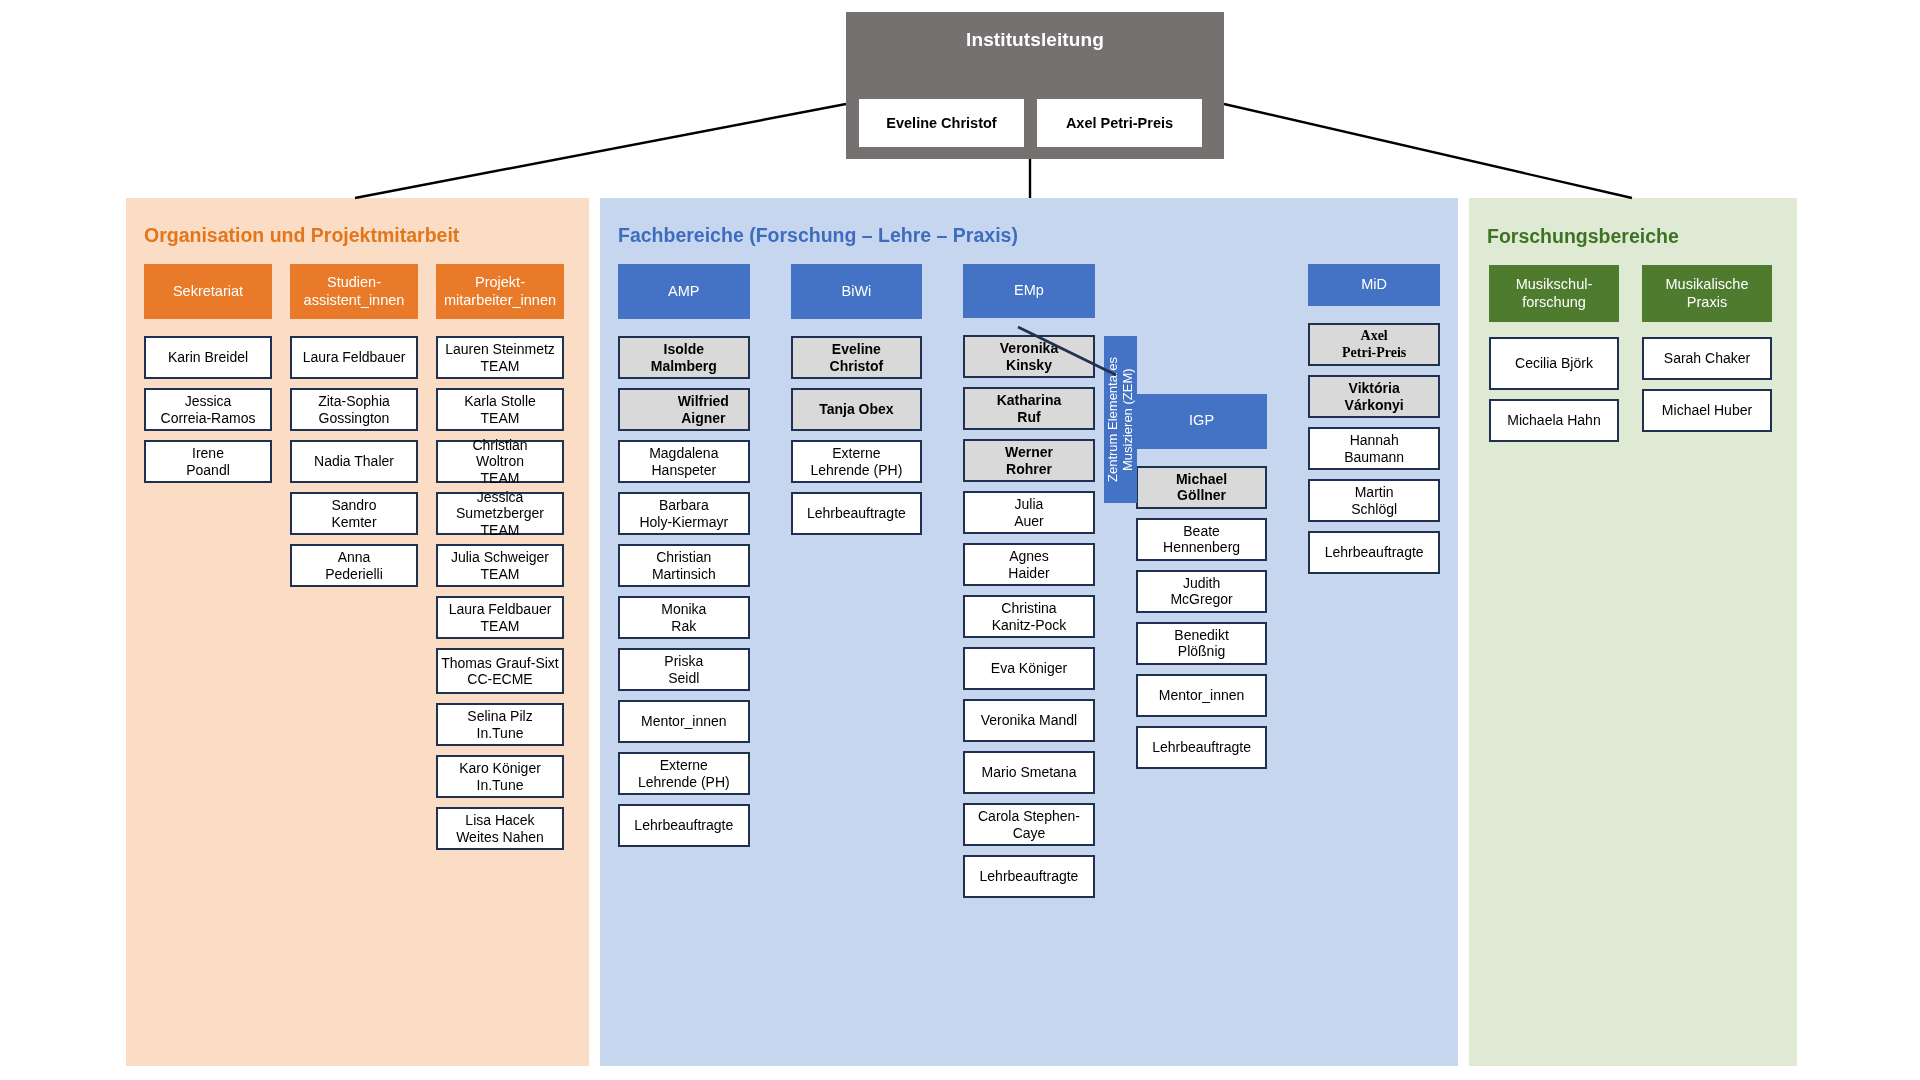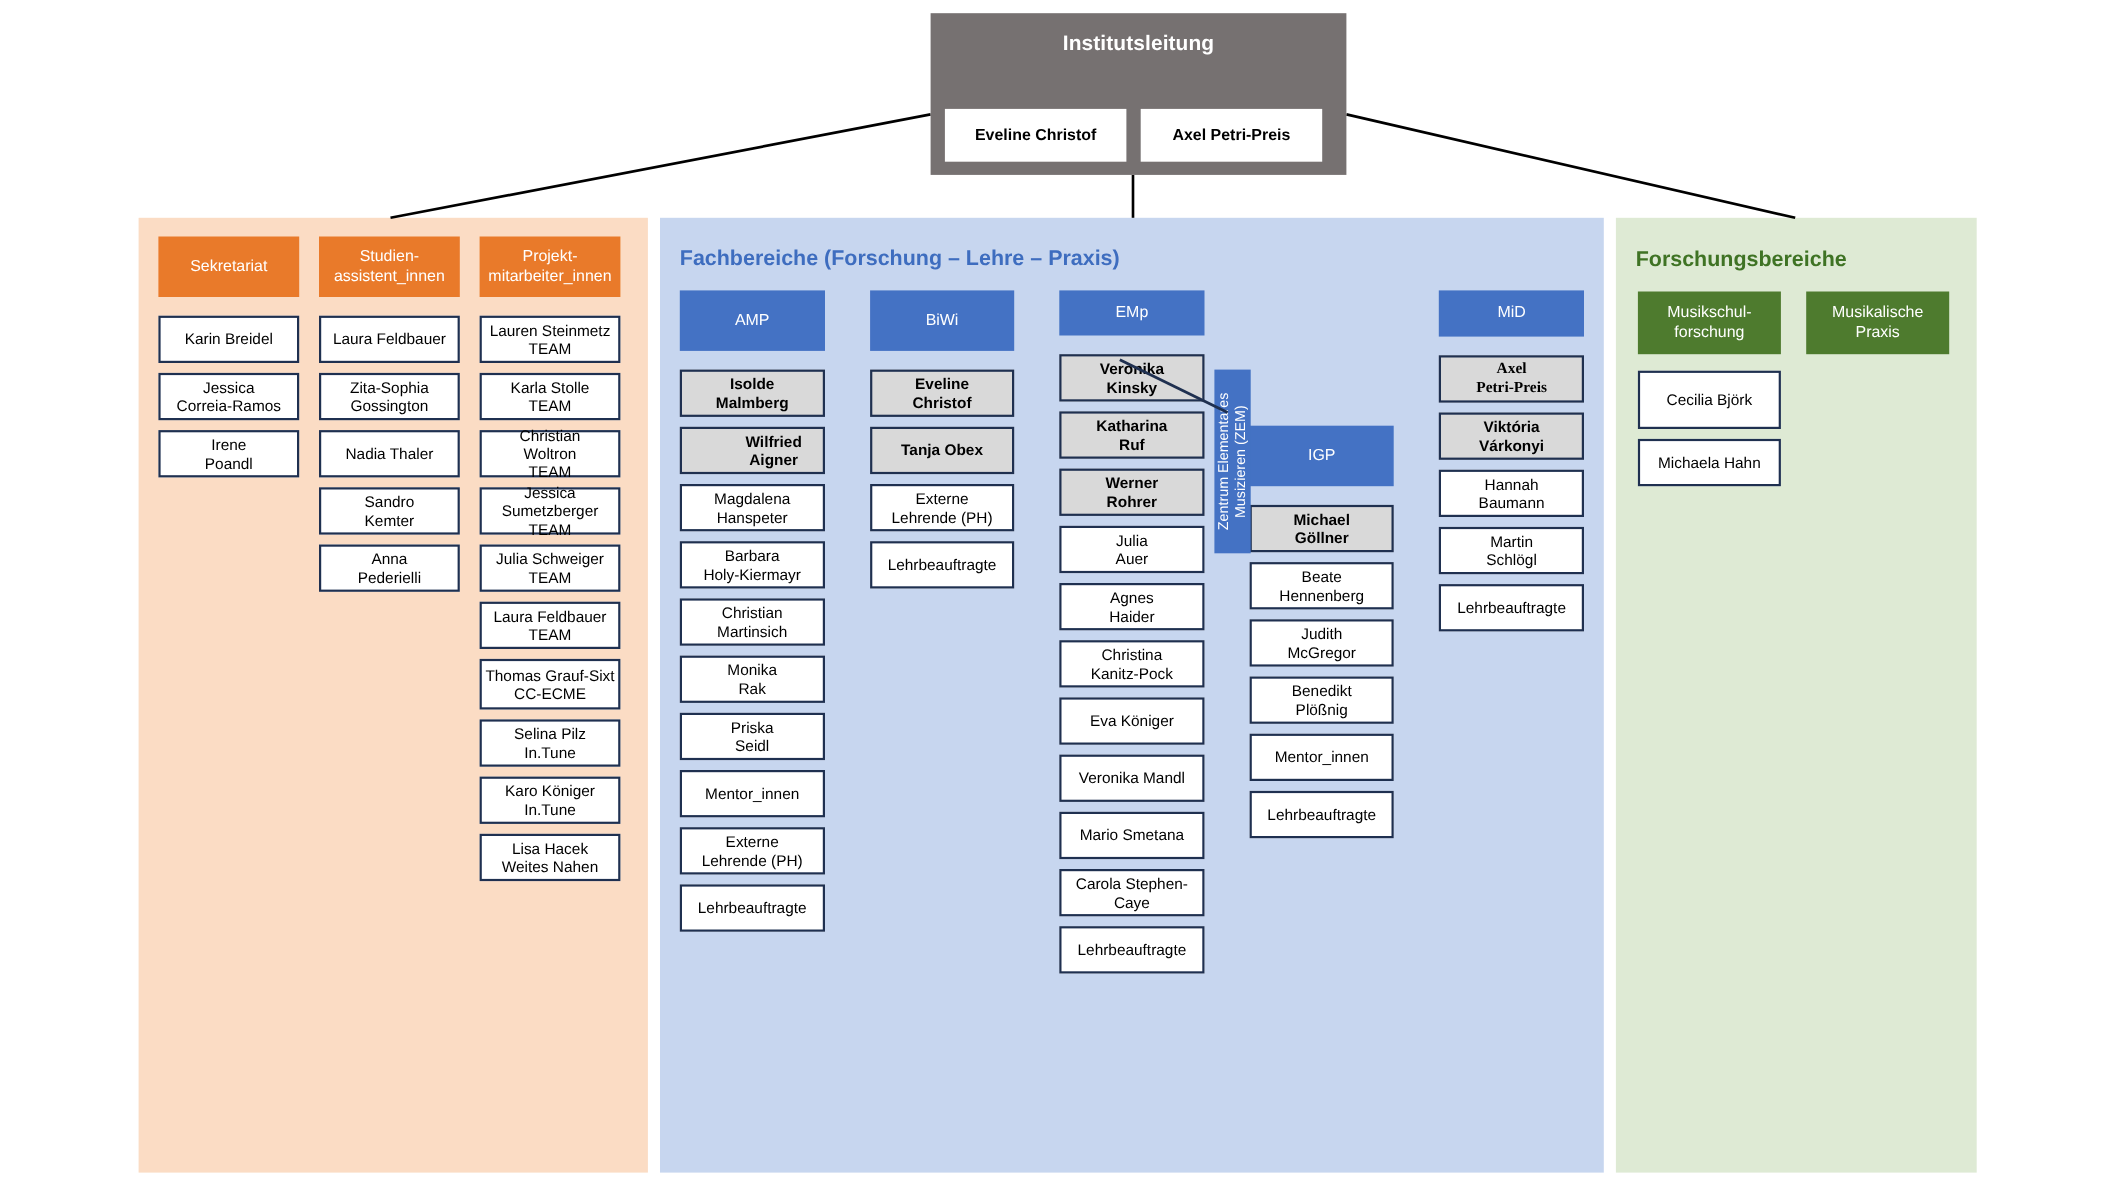--- a/index.html
+++ b/index.html
@@ -118,20 +118,21 @@
 
   <div class="leadership">
     <div class="leadership-title">Institutsleitung</div>
     <div class="leadership-people">
       <div class="leader-box">Eveline Christof</div>
       <div class="leader-box">Axel Petri-Preis</div>
     </div>
   </div>
 
   <div class="panel panel-org">
+    <div class="panel-title">Organisation und Projektmitarbeit</div>
     <div class="cols" style="gap: 18px; margin-top: 17px;">
         <div class="col" style="width: 128px; position: relative;">
           <div class="grp-head orange" style="height: 55px; white-space: pre-line;">Sekretariat</div>
           <div class="nodes" style="margin-top: 17px; display: flex; flex-direction: column; gap: 9px;">
             <div class="node" style="height: 43px; white-space: pre-line;">Karin Breidel</div>
             <div class="node" style="height: 43px; white-space: pre-line;">Jessica
 Correia-Ramos</div>
             <div class="node" style="height: 43px; white-space: pre-line;">Irene
 Poandl</div>
           </div>
@@ -212,21 +213,21 @@
           <div class="nodes" style="margin-top: 17px; display: flex; flex-direction: column; gap: 9px;">
             <div class="node lead" style="height: 43px; white-space: pre-line;">Eveline
 Christof</div>
             <div class="node lead" style="height: 43px; white-space: pre-line;">Tanja Obex</div>
             <div class="node" style="height: 43px; white-space: pre-line;">Externe
 Lehrende (PH)</div>
             <div class="node" style="height: 43px; white-space: pre-line;">Lehrbeauftragte</div>
           </div>
         </div>
         <div class="col" style="width: 133px; position: relative;">
-          <div class="grp-head blue" style="height: 41px; white-space: pre-line; text-align: right;">EMp</div>
+          <div class="grp-head blue" style="height: 54px; white-space: pre-line; text-align: right;">EMp</div>
           <div class="nodes" style="margin-top: 17px; display: flex; flex-direction: column; gap: 9px;">
             <div class="node lead" style="height: 43px; white-space: pre-line;">Veronika
 Kinsky</div>
             <div class="node lead" style="height: 43px; white-space: pre-line;">Katharina
 Ruf</div>
             <div class="node lead" style="height: 43px; white-space: pre-line;">Werner
 Rohrer</div>
             <div class="node" style="height: 43px; white-space: pre-line;">Julia
 Auer</div>
             <div class="node" style="height: 43px; white-space: pre-line;">Agnes
@@ -281,17 +282,21 @@
           <div class="grp-head green" style="height: 57px; white-space: pre-line;">Musikschul-
 forschung</div>
           <div class="nodes" style="margin-top: 15px; display: flex; flex-direction: column; gap: 9px;">
             <div class="node" style="height: 53px; white-space: pre-line;">Cecilia Björk</div>
             <div class="node" style="height: 43px; white-space: pre-line;">Michaela Hahn</div>
           </div>
         </div>
         <div class="col" style="width: 130px; position: relative;">
           <div class="grp-head green" style="height: 57px; white-space: pre-line;">Musikalische
 Praxis</div>
+          <div class="nodes" style="margin-top: 15px; display: flex; flex-direction: column; gap: 9px;">
+            <div class="node" style="height: 43px; white-space: pre-line;">Sarah Chaker</div>
+            <div class="node" style="height: 43px; white-space: pre-line;">Michael Huber</div>
+          </div>
         </div>
       </div>
   </div>
 
 </div>
 
 </body></html>

